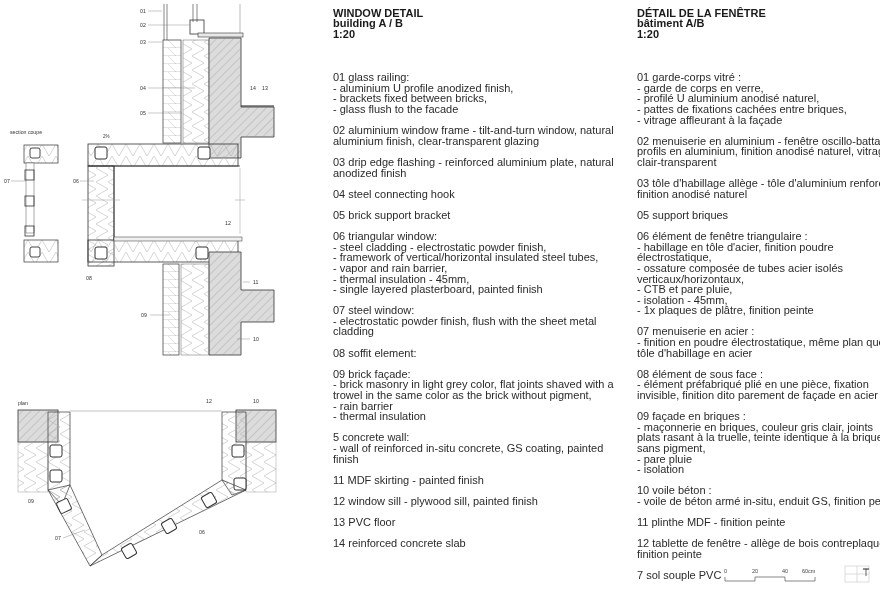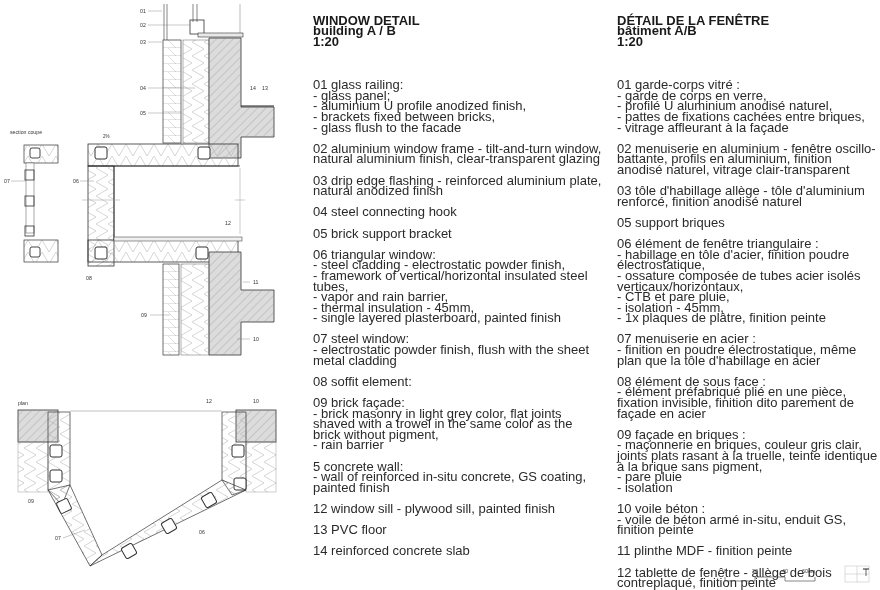--- a/index.html
+++ b/index.html
@@ -1,19 +1,19 @@
 <!DOCTYPE html>
 <html><head>
 <meta charset="utf-8">
 <style>
   html, body { margin: 0; padding: 0; background: #ffffff; }
   body { width: 880px; height: 590px; position: relative; overflow: hidden;
          font-family: "Liberation Sans", sans-serif; color: #2a2a2a; }
   .drawing { position: absolute; left: 0; top: 0; width: 300px; height: 590px; }
-  .col { position: absolute; top: 16px; font-size: 13px; line-height: 10.6px; }
+  .col { position: absolute; top: 8px; font-size: 11px; line-height: 10.6px; margin-left: 20px; }
   .col.en { left: 313px; width: 290px; }
   .col.fr { left: 617px; width: 262px; }
   .hdr { font-weight: bold; color: #1a1a1a; margin-bottom: 33px; }
   .hdr div { line-height: 10.4px; }
   .item { margin-bottom: 10.6px; }
   .item .line { white-space: normal; }
   .scalebar { position: absolute; left: 722px; top: 566px; width: 110px; height: 20px; }
   .keyplan { position: absolute; left: 843px; top: 564px; width: 32px; height: 20px; }
   svg text { font-family: "Liberation Sans", sans-serif; }
 </style>
@@ -158,21 +158,20 @@
 
 <div class="col en">
   <div class="hdr">
     <div>WINDOW DETAIL</div>
     <div>building A / B</div>
     <div>1:20</div>
   </div>
   <div id="en-items">
       <div class="item">
         <div class="line">01 glass railing:</div>
-        <div class="line">- glass panel;</div>
         <div class="line">- aluminium U profile anodized finish,</div>
         <div class="line">- brackets fixed between bricks,</div>
         <div class="line">- glass flush to the facade</div>
       </div>
       <div class="item">
         <div class="line">02 aluminium window frame - tilt-and-turn window, natural aluminium finish, clear-transparent glazing</div>
       </div>
       <div class="item">
         <div class="line">03 drip edge flashing - reinforced aluminium plate, natural anodized finish</div>
       </div>
@@ -194,24 +193,28 @@
         <div class="line">07 steel window:</div>
         <div class="line">- electrostatic powder finish, flush with the sheet metal cladding</div>
       </div>
       <div class="item">
         <div class="line">08 soffit element:</div>
       </div>
       <div class="item">
         <div class="line">09 brick façade:</div>
         <div class="line">- brick masonry in light grey color, flat joints shaved with a trowel in the same color as the brick without pigment,</div>
         <div class="line">- rain barrier</div>
+        <div class="line">- thermal insulation</div>
       </div>
       <div class="item">
         <div class="line">5 concrete wall:</div>
         <div class="line">- wall of reinforced in-situ concrete, GS coating, painted finish</div>
+      </div>
+      <div class="item">
+        <div class="line">11 MDF skirting - painted finish</div>
       </div>
       <div class="item">
         <div class="line">12 window sill - plywood sill, painted finish</div>
       </div>
       <div class="item">
         <div class="line">13 PVC floor</div>
       </div>
       <div class="item">
         <div class="line">14 reinforced concrete slab</div>
       </div>

